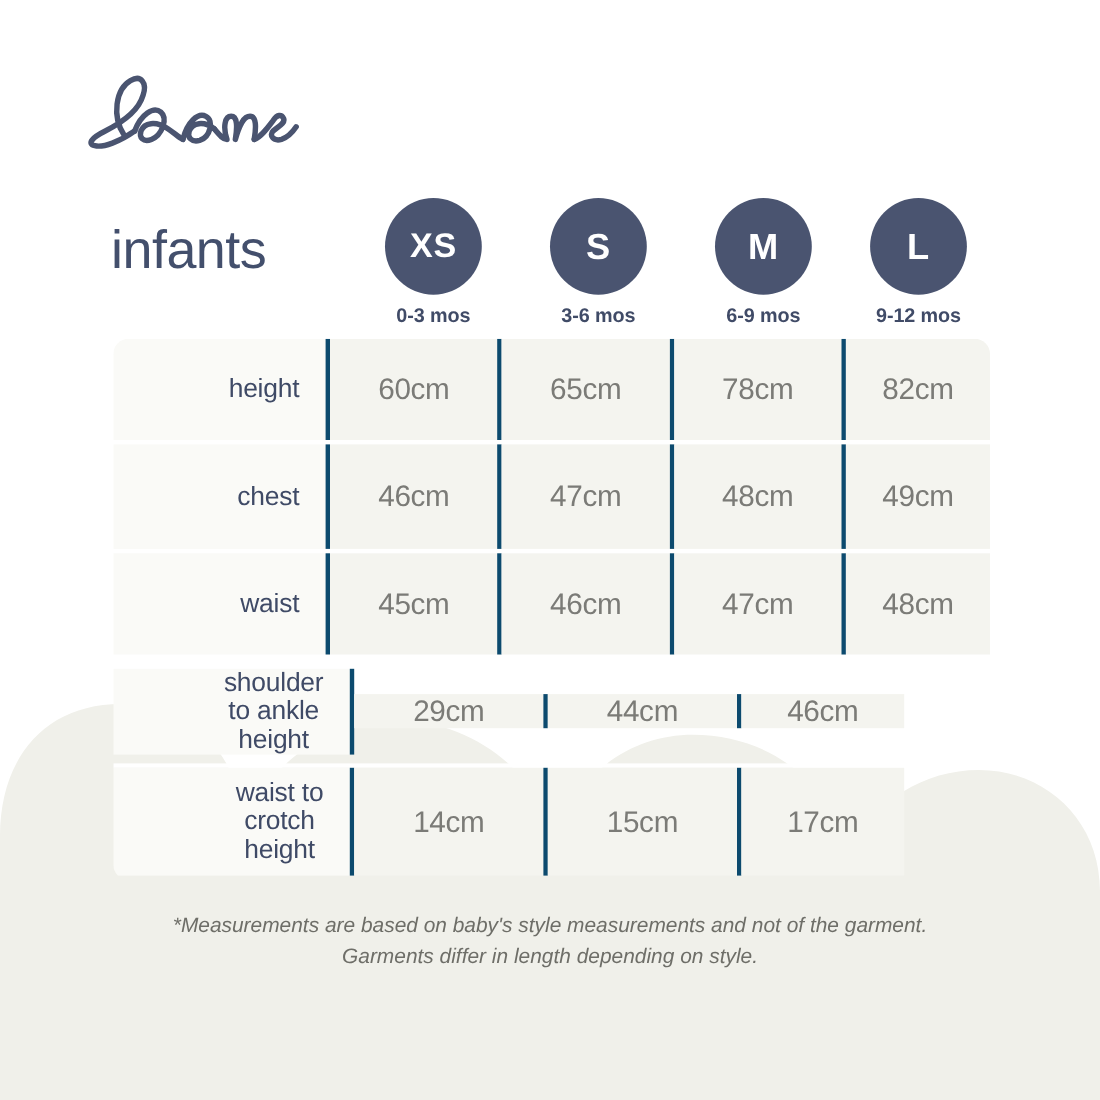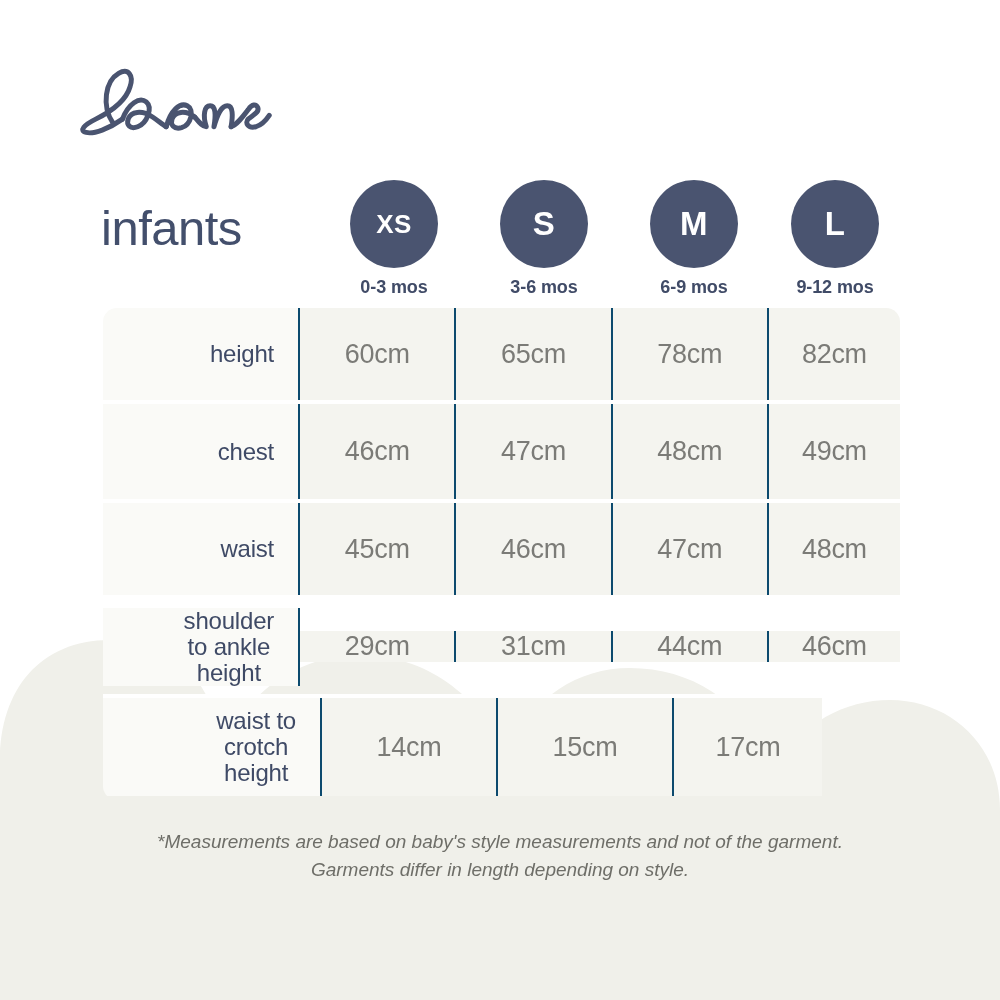--- a/index.html
+++ b/index.html
@@ -92,21 +92,21 @@
     border-radius: 50%;
     background: #4a5470;
     color: #ffffff;
     display: flex;
     align-items: center;
     justify-content: center;
     font-size: 33px;
     font-weight: bold;
     letter-spacing: 0.5px;
   }
-  .size-badge.wide { font-size: 26px; }
+  .size-badge.wide { font-size: 31px; }
   .size-age {
     margin-top: 9px;
     font-size: 18px;
     font-weight: bold;
     color: #404b67;
     letter-spacing: -0.1px;
     white-space: nowrap;
   }
 
   
@@ -125,21 +125,21 @@
     width: 100%;
     border-bottom: 4px solid #ffffff;
   }
   .chart-row:last-child { border-bottom: none; }
 
   .cell {
     display: flex;
     align-items: center;
     justify-content: center;
     text-align: center;
-    border-right: 2px solid #0c4a6e;
+    border-right: 4px solid #0c4a6e;
   }
   .cell:last-child { border-right: none; }
 
   .cell-label {
     width: 219px;
     background: #fafaf7;
     justify-content: flex-end;
     padding-right: 24px;
     font-size: 24px;
     line-height: 26px;
@@ -259,21 +259,20 @@
 
     <div class="chart-row row-h4">
       <div class="cell cell-label">
         <div>
           <div>shoulder</div>
           <div>to ankle</div>
           <div>height</div>
         </div>
       </div>
       <div class="cell cell-value">29cm</div>
-      <div class="cell cell-value">31cm</div>
       <div class="cell cell-value">44cm</div>
       <div class="cell cell-value last">46cm</div>
     </div>
 
     <div class="chart-row row-h5">
       <div class="cell cell-label">
         <div>
           <div>waist to</div>
           <div>crotch</div>
           <div>height</div>

